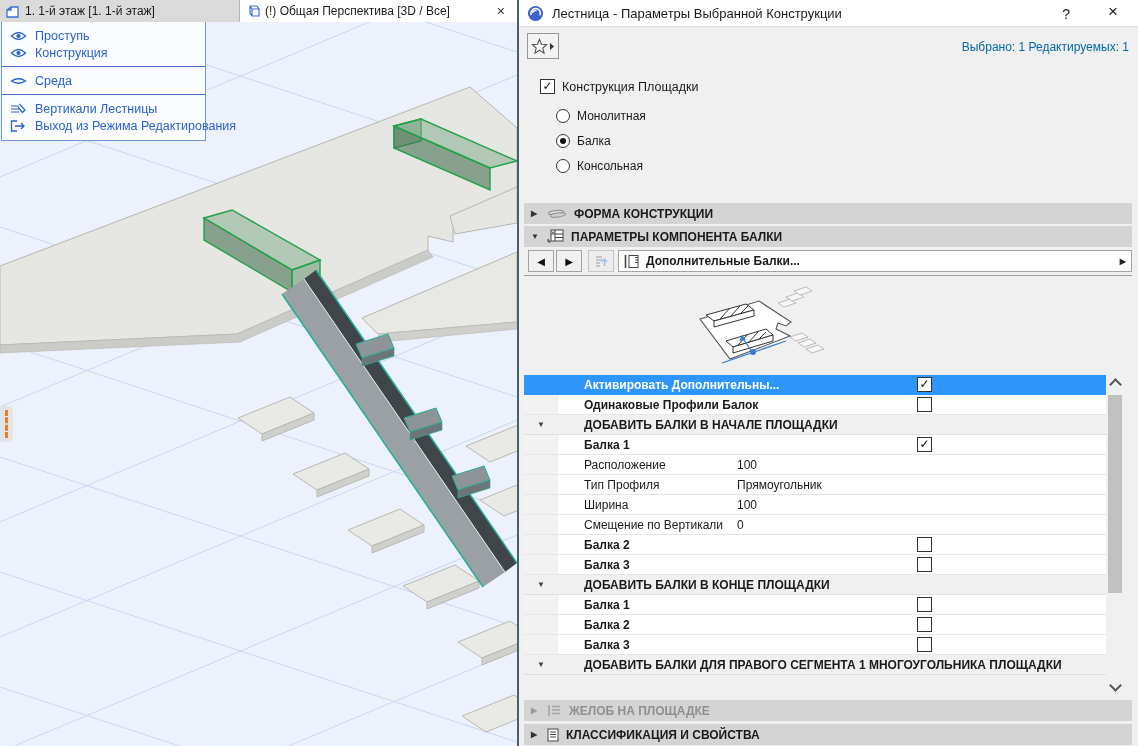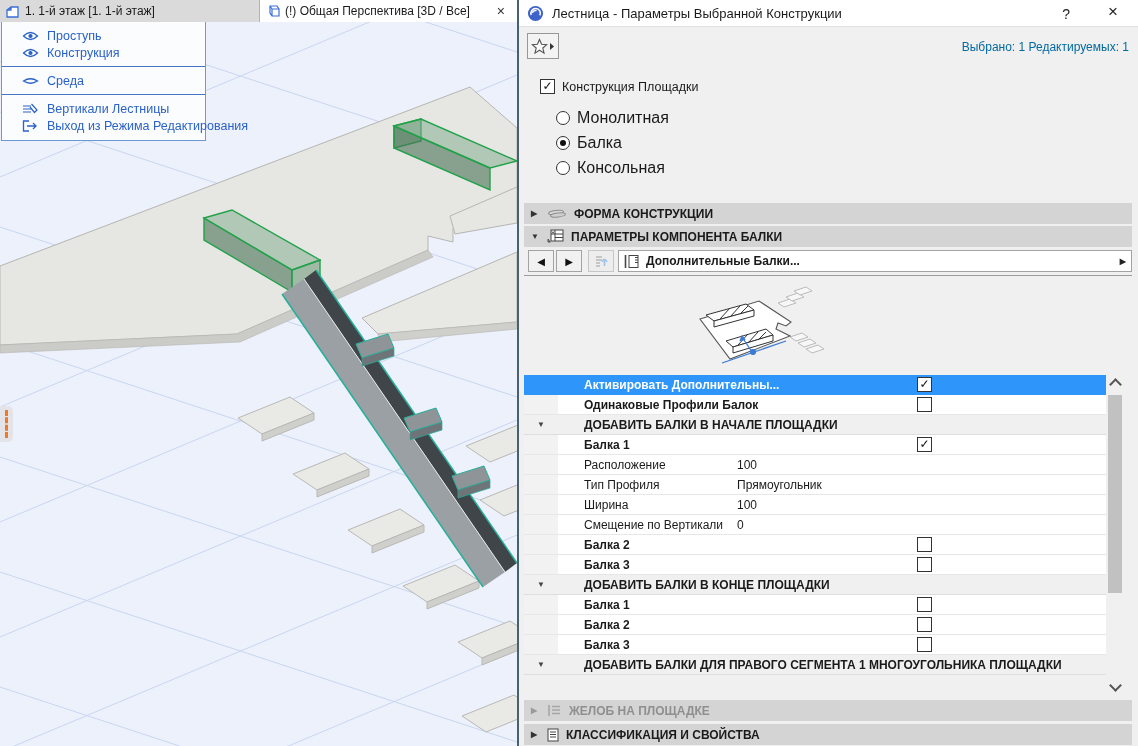--- a/index.html
+++ b/index.html
@@ -2,28 +2,28 @@
 <html><head>
 <meta charset="utf-8">
 <style>
   html,body{margin:0;padding:0;}
   body{width:1138px;height:746px;position:relative;overflow:hidden;
        font-family:"Liberation Sans",sans-serif;background:#f0f0f0;color:#1a1a1a;}
   
   #viewport{position:absolute;left:0;top:0;width:517px;height:746px;background:#edf1fb;}
   .tabbar{position:absolute;left:0;top:0;width:517px;height:22px;background:#c9c9c9;display:flex;}
   .tab{display:flex;align-items:center;gap:5px;font-size:12px;padding:0 6px;height:22px;box-sizing:border-box;}
-  .tab.floor{width:260px;background:#dadada;border-right:1px solid #b3b3b3;}
+  .tab.floor{width:240px;background:#dadada;border-right:1px solid #b3b3b3;}
   .tab.persp{flex:1;background:#ffffff;}
   .tab .tclose{margin-left:auto;font-size:14px;color:#333;padding:0 6px;cursor:default;}
   .scene{position:absolute;left:0;top:22px;}
   
   .palette{position:absolute;left:1px;top:22px;width:205px;background:#fbfcfe;
            border:1px solid #6a98d9;border-top:none;box-sizing:border-box;padding:5px 0 6px 0;}
-  .pitem{display:flex;align-items:center;gap:8px;height:17px;padding-left:20px;
+  .pitem{display:flex;align-items:center;gap:8px;height:17px;padding-left:8px;
          font-size:12.5px;color:#2a62c8;white-space:nowrap;}
   .pdivider{border-top:1px solid #4674c4;margin:5px 0;}
   .picon{width:17px;height:12px;flex:0 0 17px;}
   
   .dock-handle{position:absolute;left:0;top:406px;width:13px;height:36px;background:#e3e3ea;
                border-radius:0 5px 5px 0;}
   .dock-handle i{position:absolute;left:5px;top:4px;bottom:4px;border-left:3px dashed #ef7a23;}
   
   #vdivider{position:absolute;left:517px;top:0;width:2px;height:746px;background:#47626e;}
   
@@ -32,21 +32,21 @@
             border-bottom:1px solid #e2e2e2;display:flex;align-items:center;font-size:13px;}
   .titlebar .logo{margin:0 8px 0 8px;width:17px;height:17px;}
   .btn-help{position:absolute;right:62px;top:4px;font-size:14px;color:#222;padding:2px 6px;}
   .btn-close{position:absolute;right:14px;top:2px;font-size:17px;color:#222;padding:0 6px;}
   .star-btn{position:absolute;left:8px;top:33px;width:32px;height:26px;background:#f3f3f3;
             border:1px solid #979797;box-sizing:border-box;display:flex;align-items:center;justify-content:center;gap:1px;}
   .status{position:absolute;right:9px;top:40px;font-size:12px;color:#0369a1;}
   .ck{width:15px;height:15px;border:1px solid #333;background:#fff;box-sizing:border-box;
       text-align:center;line-height:13px;font-size:12px;color:#111;}
   .landing-check{position:absolute;left:21px;top:79px;display:flex;align-items:center;gap:7px;font-size:12.5px;}
-  .radio-row{position:absolute;left:37px;display:flex;align-items:center;gap:7px;font-size:16px;}
+  .radio-row{position:absolute;left:37px;display:flex;align-items:center;gap:7px;font-size:12px;}
   .rad{width:14px;height:14px;border:1px solid #333;border-radius:50%;background:#fff;position:relative;box-sizing:border-box;}
   .rad.on::after{content:"";position:absolute;left:3px;top:3px;width:6px;height:6px;border-radius:50%;background:#111;}
   .sec{position:absolute;left:5px;width:608px;height:21px;background:#d4d4d4;display:flex;
        align-items:center;gap:7px;padding-left:7px;box-sizing:border-box;font-size:12px;font-weight:bold;}
   .sec .tri{font-size:8px;color:#333;width:9px;}
   .sec.disabled{color:#8f8f8f;}
   .nav-btn{position:absolute;top:250px;width:26px;height:22px;background:#f1f1f1;border:1px solid #a3a3a3;
            box-sizing:border-box;display:flex;align-items:center;justify-content:center;font-size:10px;color:#111;}
   .nav-btn.dis{border-color:#c6c6c6;background:#ededed;}
   .dropdown{position:absolute;left:99px;top:250px;width:514px;height:22px;background:#fff;

